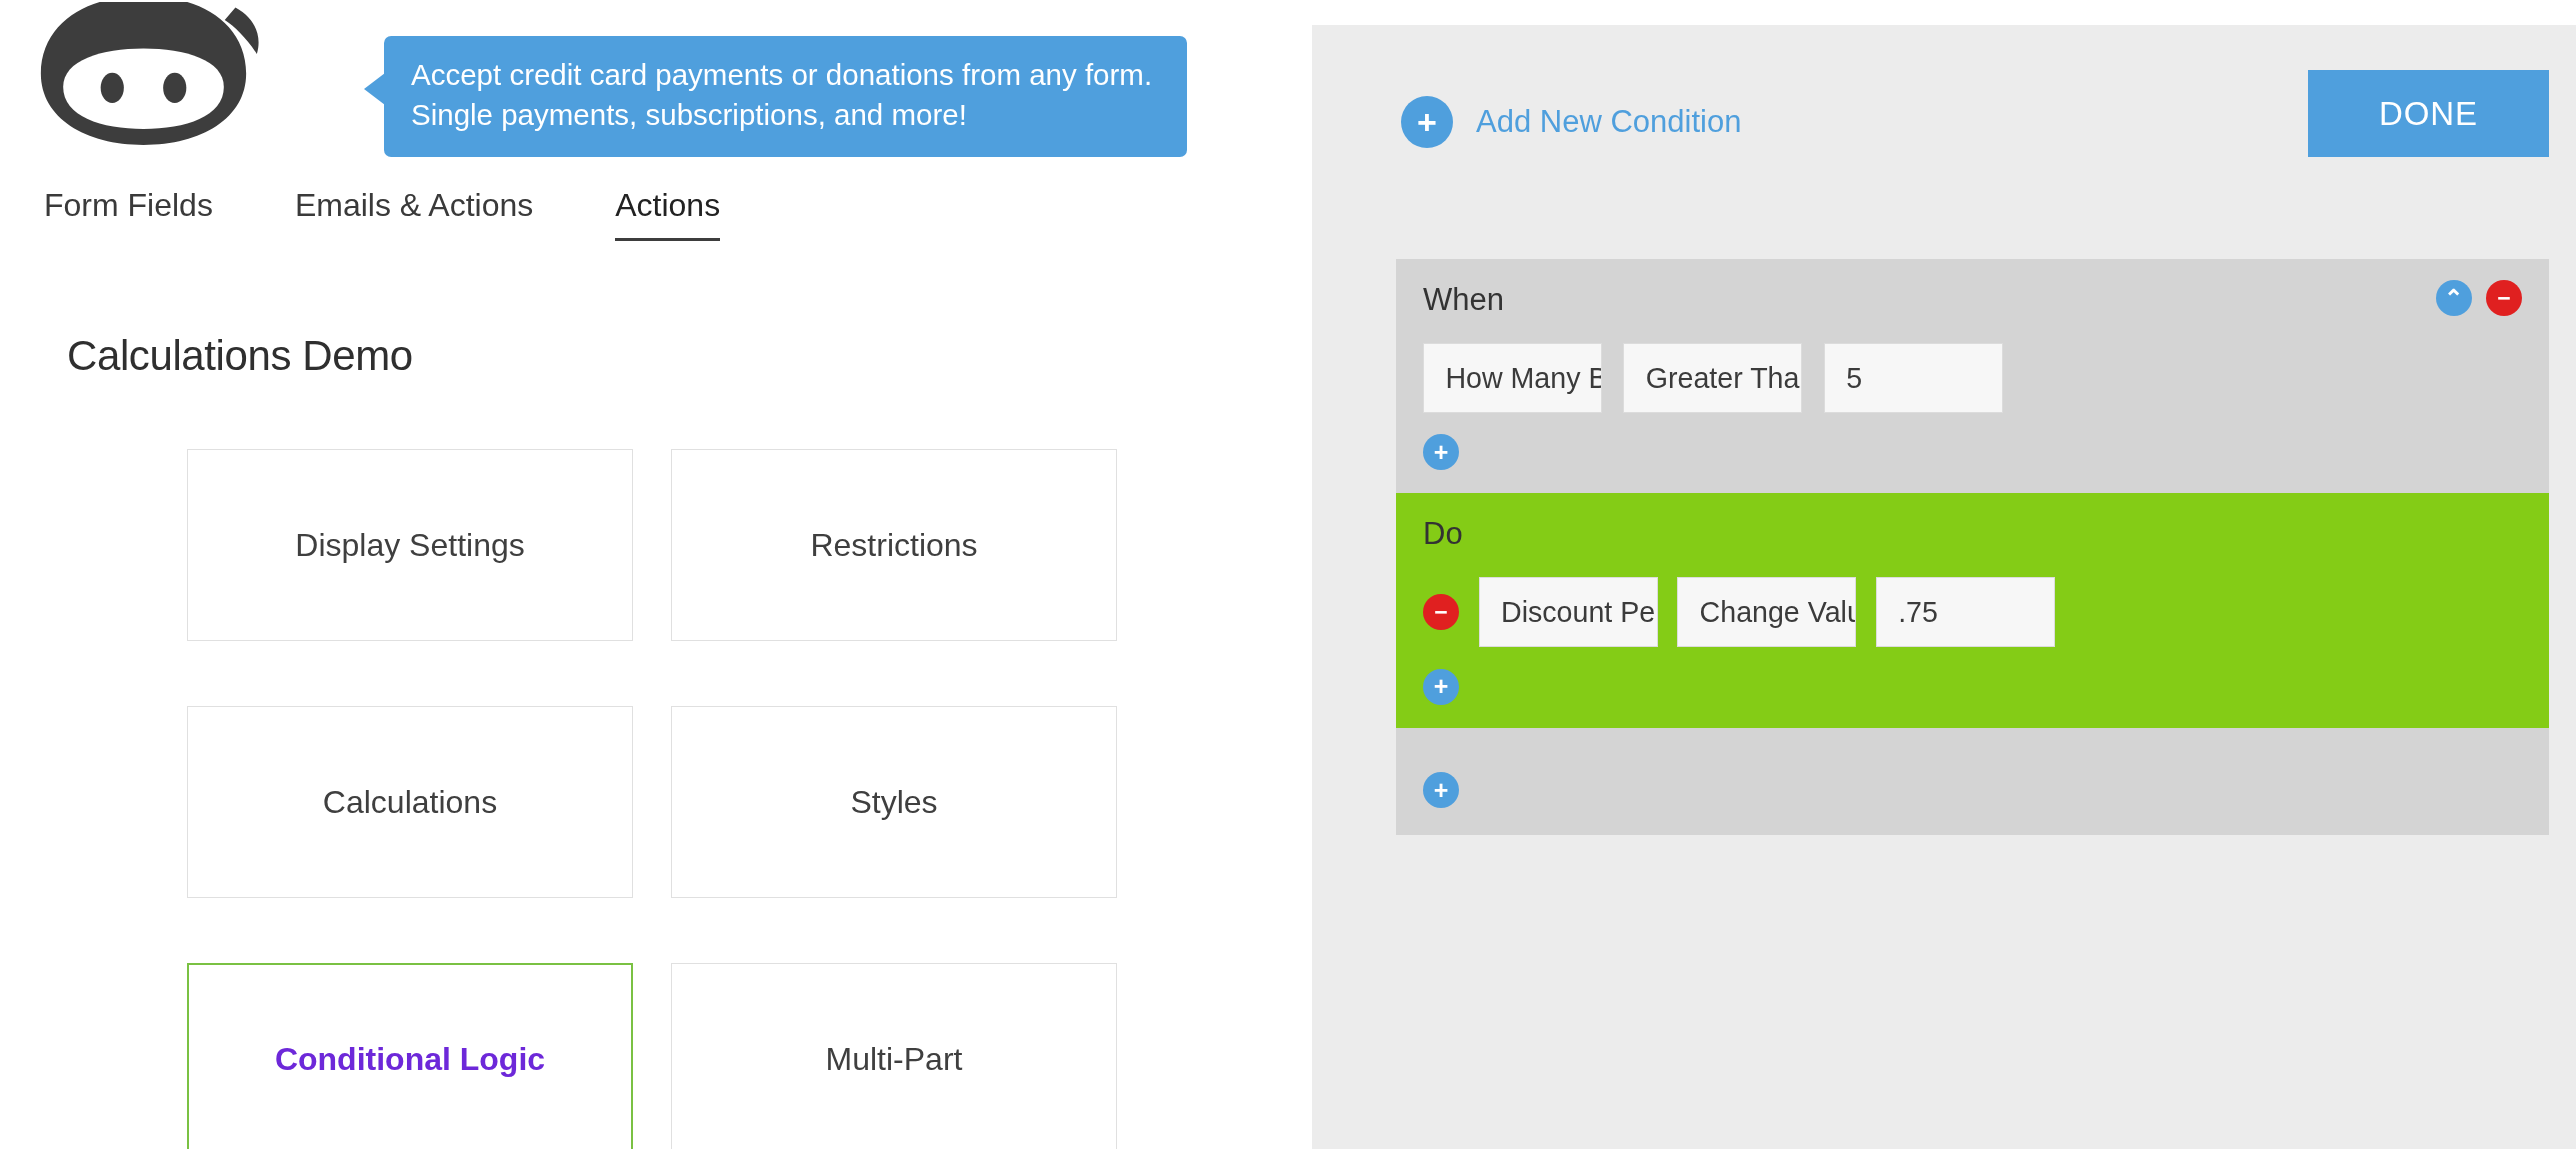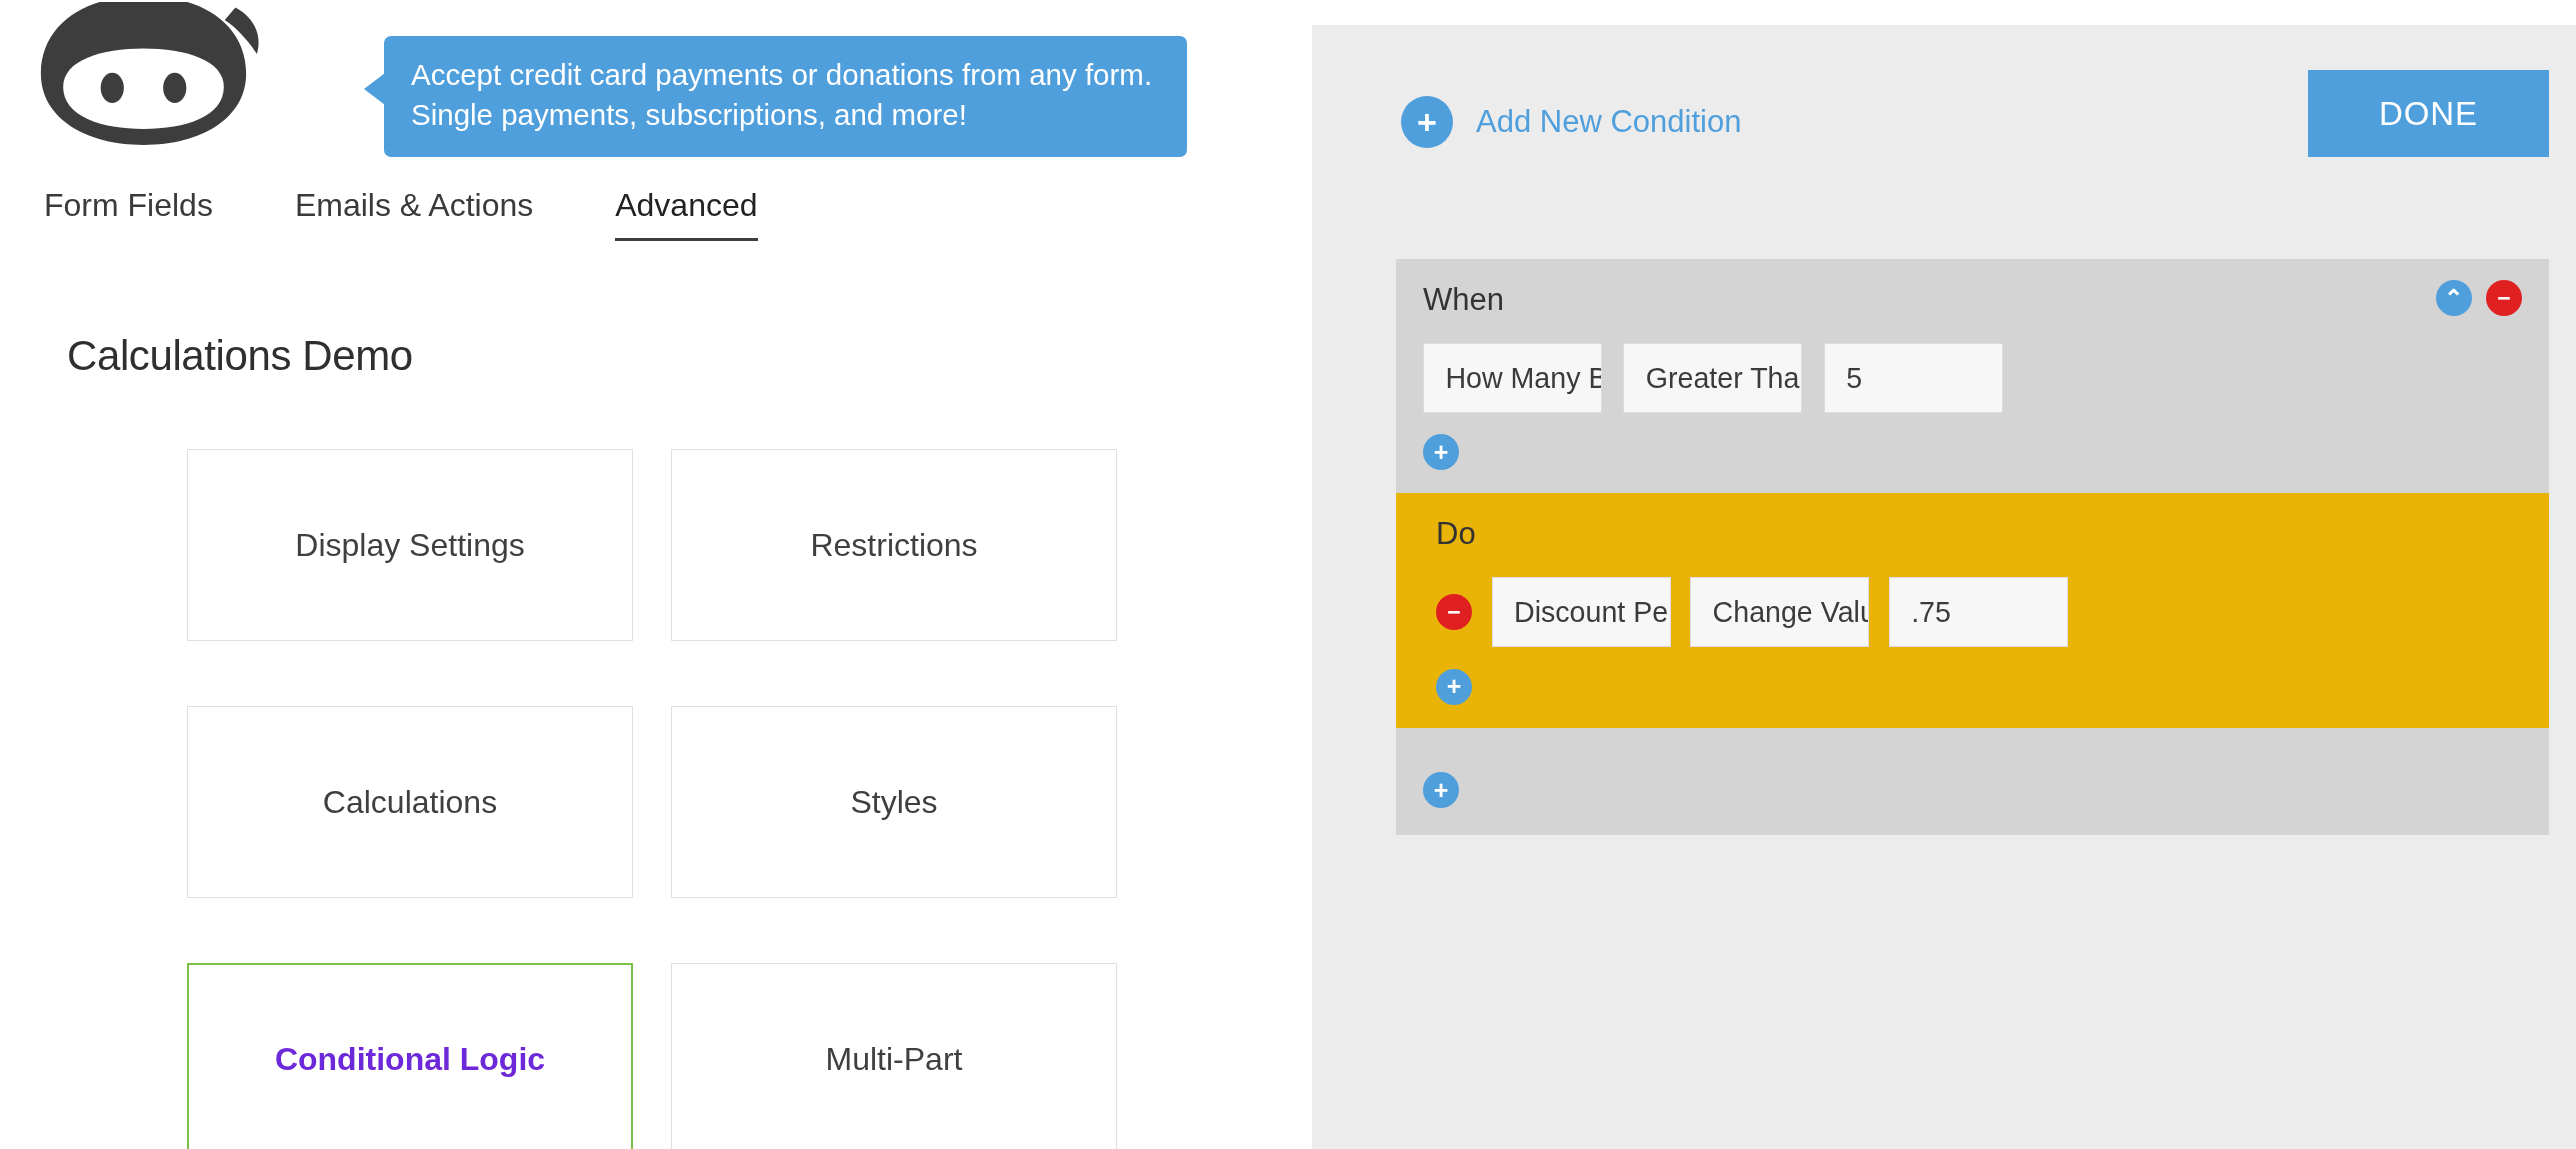--- a/index.html
+++ b/index.html
@@ -201,22 +201,22 @@
     color: #3b3b3b;
     cursor: text;
   }
 
   .plus-row {
     padding-left: 27px;
     margin-top: 21.4px;
   }
 
   .do-section {
-    background: #eab308;
-    padding: 23px 0 23px 13px;
+    background: #84cc16;
+    padding: 23px 0 23px 0;
   }
   .do-row {
     display: flex; align-items: center;
     margin-top: 25px;
     padding-left: 27px;
     gap: 19.6px;
   }
   .not-met-section {
     background: #d4d4d4;
     padding: 23px 0 27px 0;
@@ -239,21 +239,21 @@
       </svg>
     </div>
 
     <div class="tooltip">
       <span>Accept credit card payments or donations from any form. Single payments, subscriptions, and more!</span>
     </div>
 
     <div class="tabs">
       <div class="tab">Form Fields</div>
       <div class="tab">Emails &amp; Actions</div>
-      <div class="tab active">Advanced</div>
+      <div class="tab active">Actions</div>
     </div>
 
     <div class="form-title">Calculations Demo</div>
 
     <div class="card-grid">
       <div class="card">Display Settings</div>
       <div class="card">Restrictions</div>
       <div class="card">Calculations</div>
       <div class="card">Styles</div>
       <div class="card selected">Conditional Logic</div>

